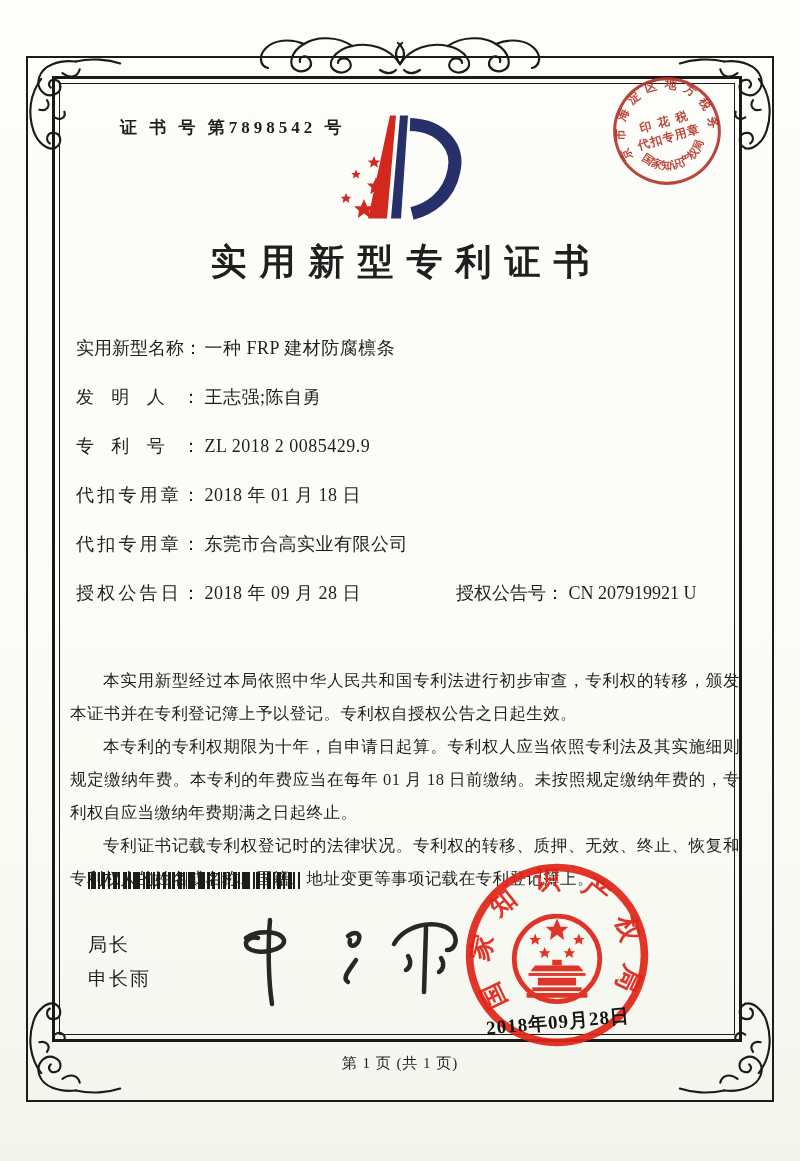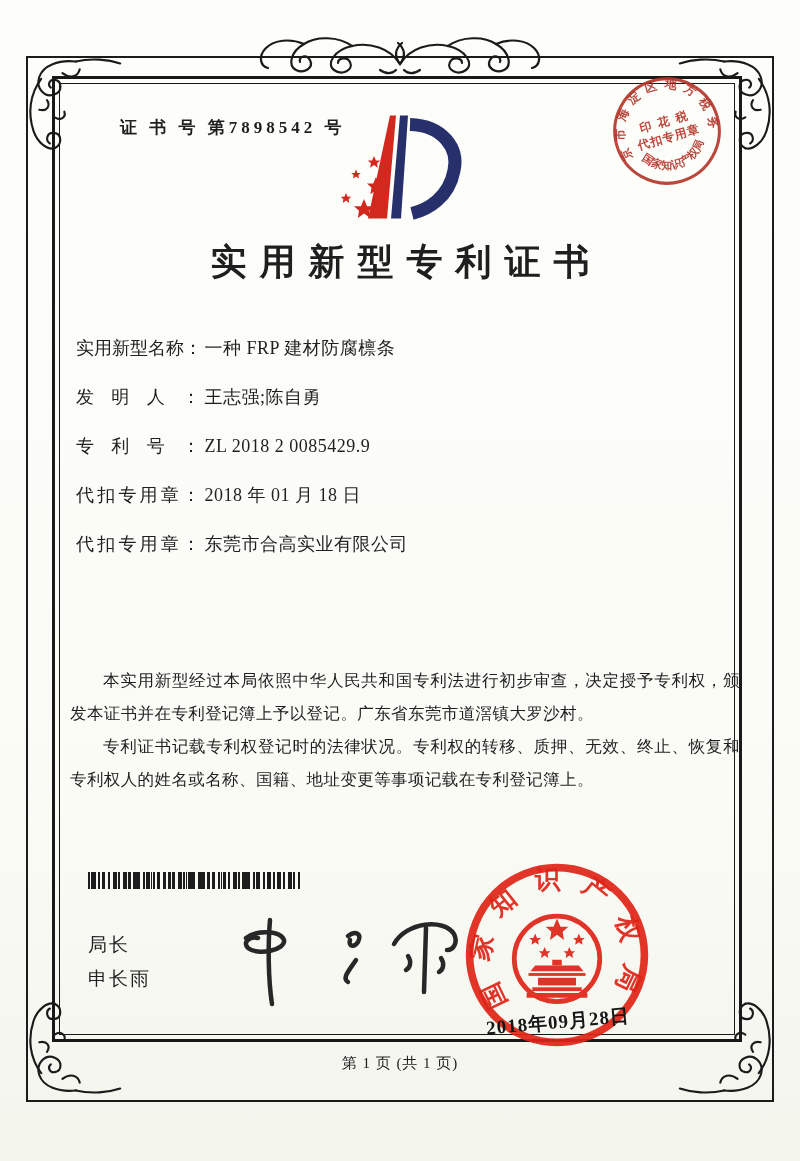--- a/index.html
+++ b/index.html
@@ -133,24 +133,33 @@
     <span class="field-value">ZL 2018 2 0085429.9</span>
   </div>
   <div class="field-row">
     <span class="field-label">代扣专用章：</span>
     <span class="field-value">2018 年 01 月 18 日</span>
   </div>
   <div class="field-row">
     <span class="field-label">代扣专用章：</span>
     <span class="field-value">东莞市合高实业有限公司</span>
   </div>
+  <div class="field-row">
+    <span class="field-label">授权公告日：</span>
+    <span class="field-value">2018 年 09 月 28 日</span>
+    <span class="grant-pub">
+      <span>授权公告号：</span>
+      <span>CN 207919921 U</span>
+    </span>
+  </div>
 </div>
 
 <div class="abs body-text">
-  <p>本实用新型经过本局依照中华人民共和国专利法进行初步审查，决定授予专利权，颁发本证书并在专利登记簿上予以登记。广东省东莞市道滘镇大罗沙村。</p>
+  <p>本实用新型经过本局依照中华人民共和国专利法进行初步审查，专利权的转移，颁发本证书并在专利登记簿上予以登记。专利权自授权公告之日起生效。</p>
+  <p>本专利的专利权期限为十年，自申请日起算。专利权人应当依照专利法及其实施细则规定缴纳年费。本专利的年费应当在每年 01 月 18 日前缴纳。未按照规定缴纳年费的，专利权自应当缴纳年费期满之日起终止。</p>
   <p>专利证书记载专利权登记时的法律状况。专利权的转移、质押、无效、终止、恢复和专利权人的姓名或名称、国籍、地址变更等事项记载在专利登记簿上。</p>
 </div>
 
 <div class="abs barcode"></div>
 
 <div class="abs sig-block">
   <div>局长</div>
   <div>申长雨</div>
 </div>
 

